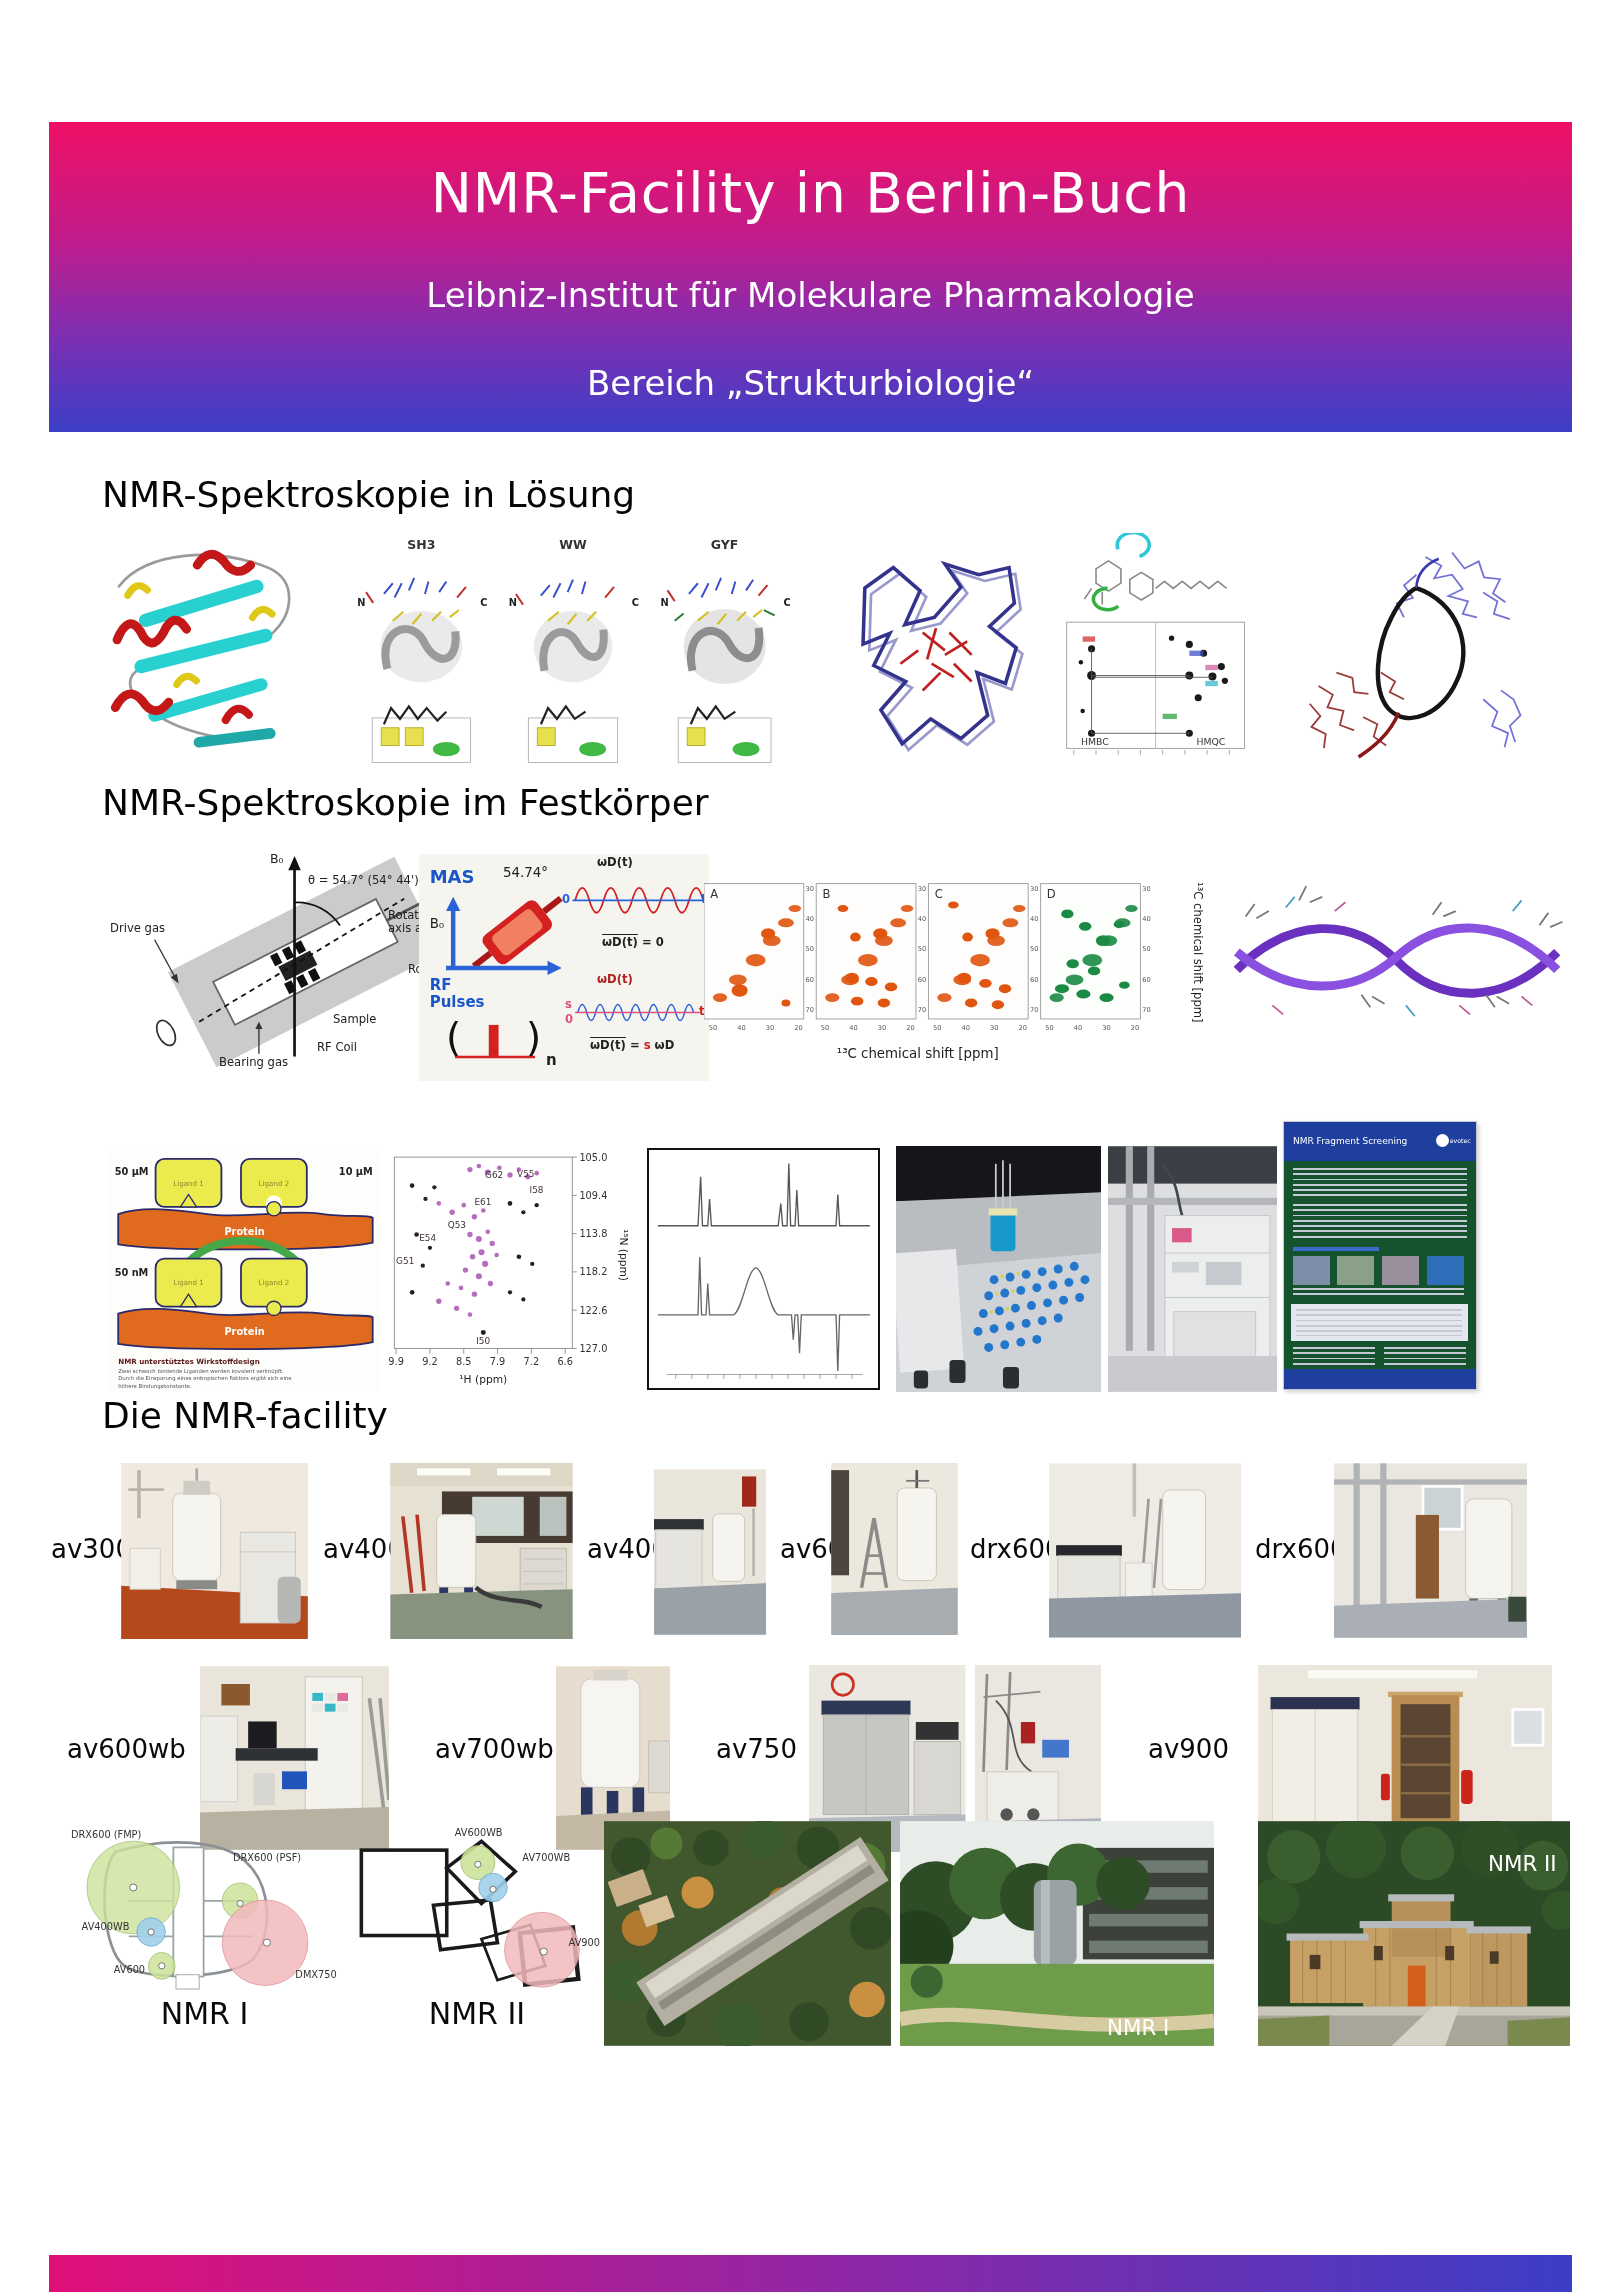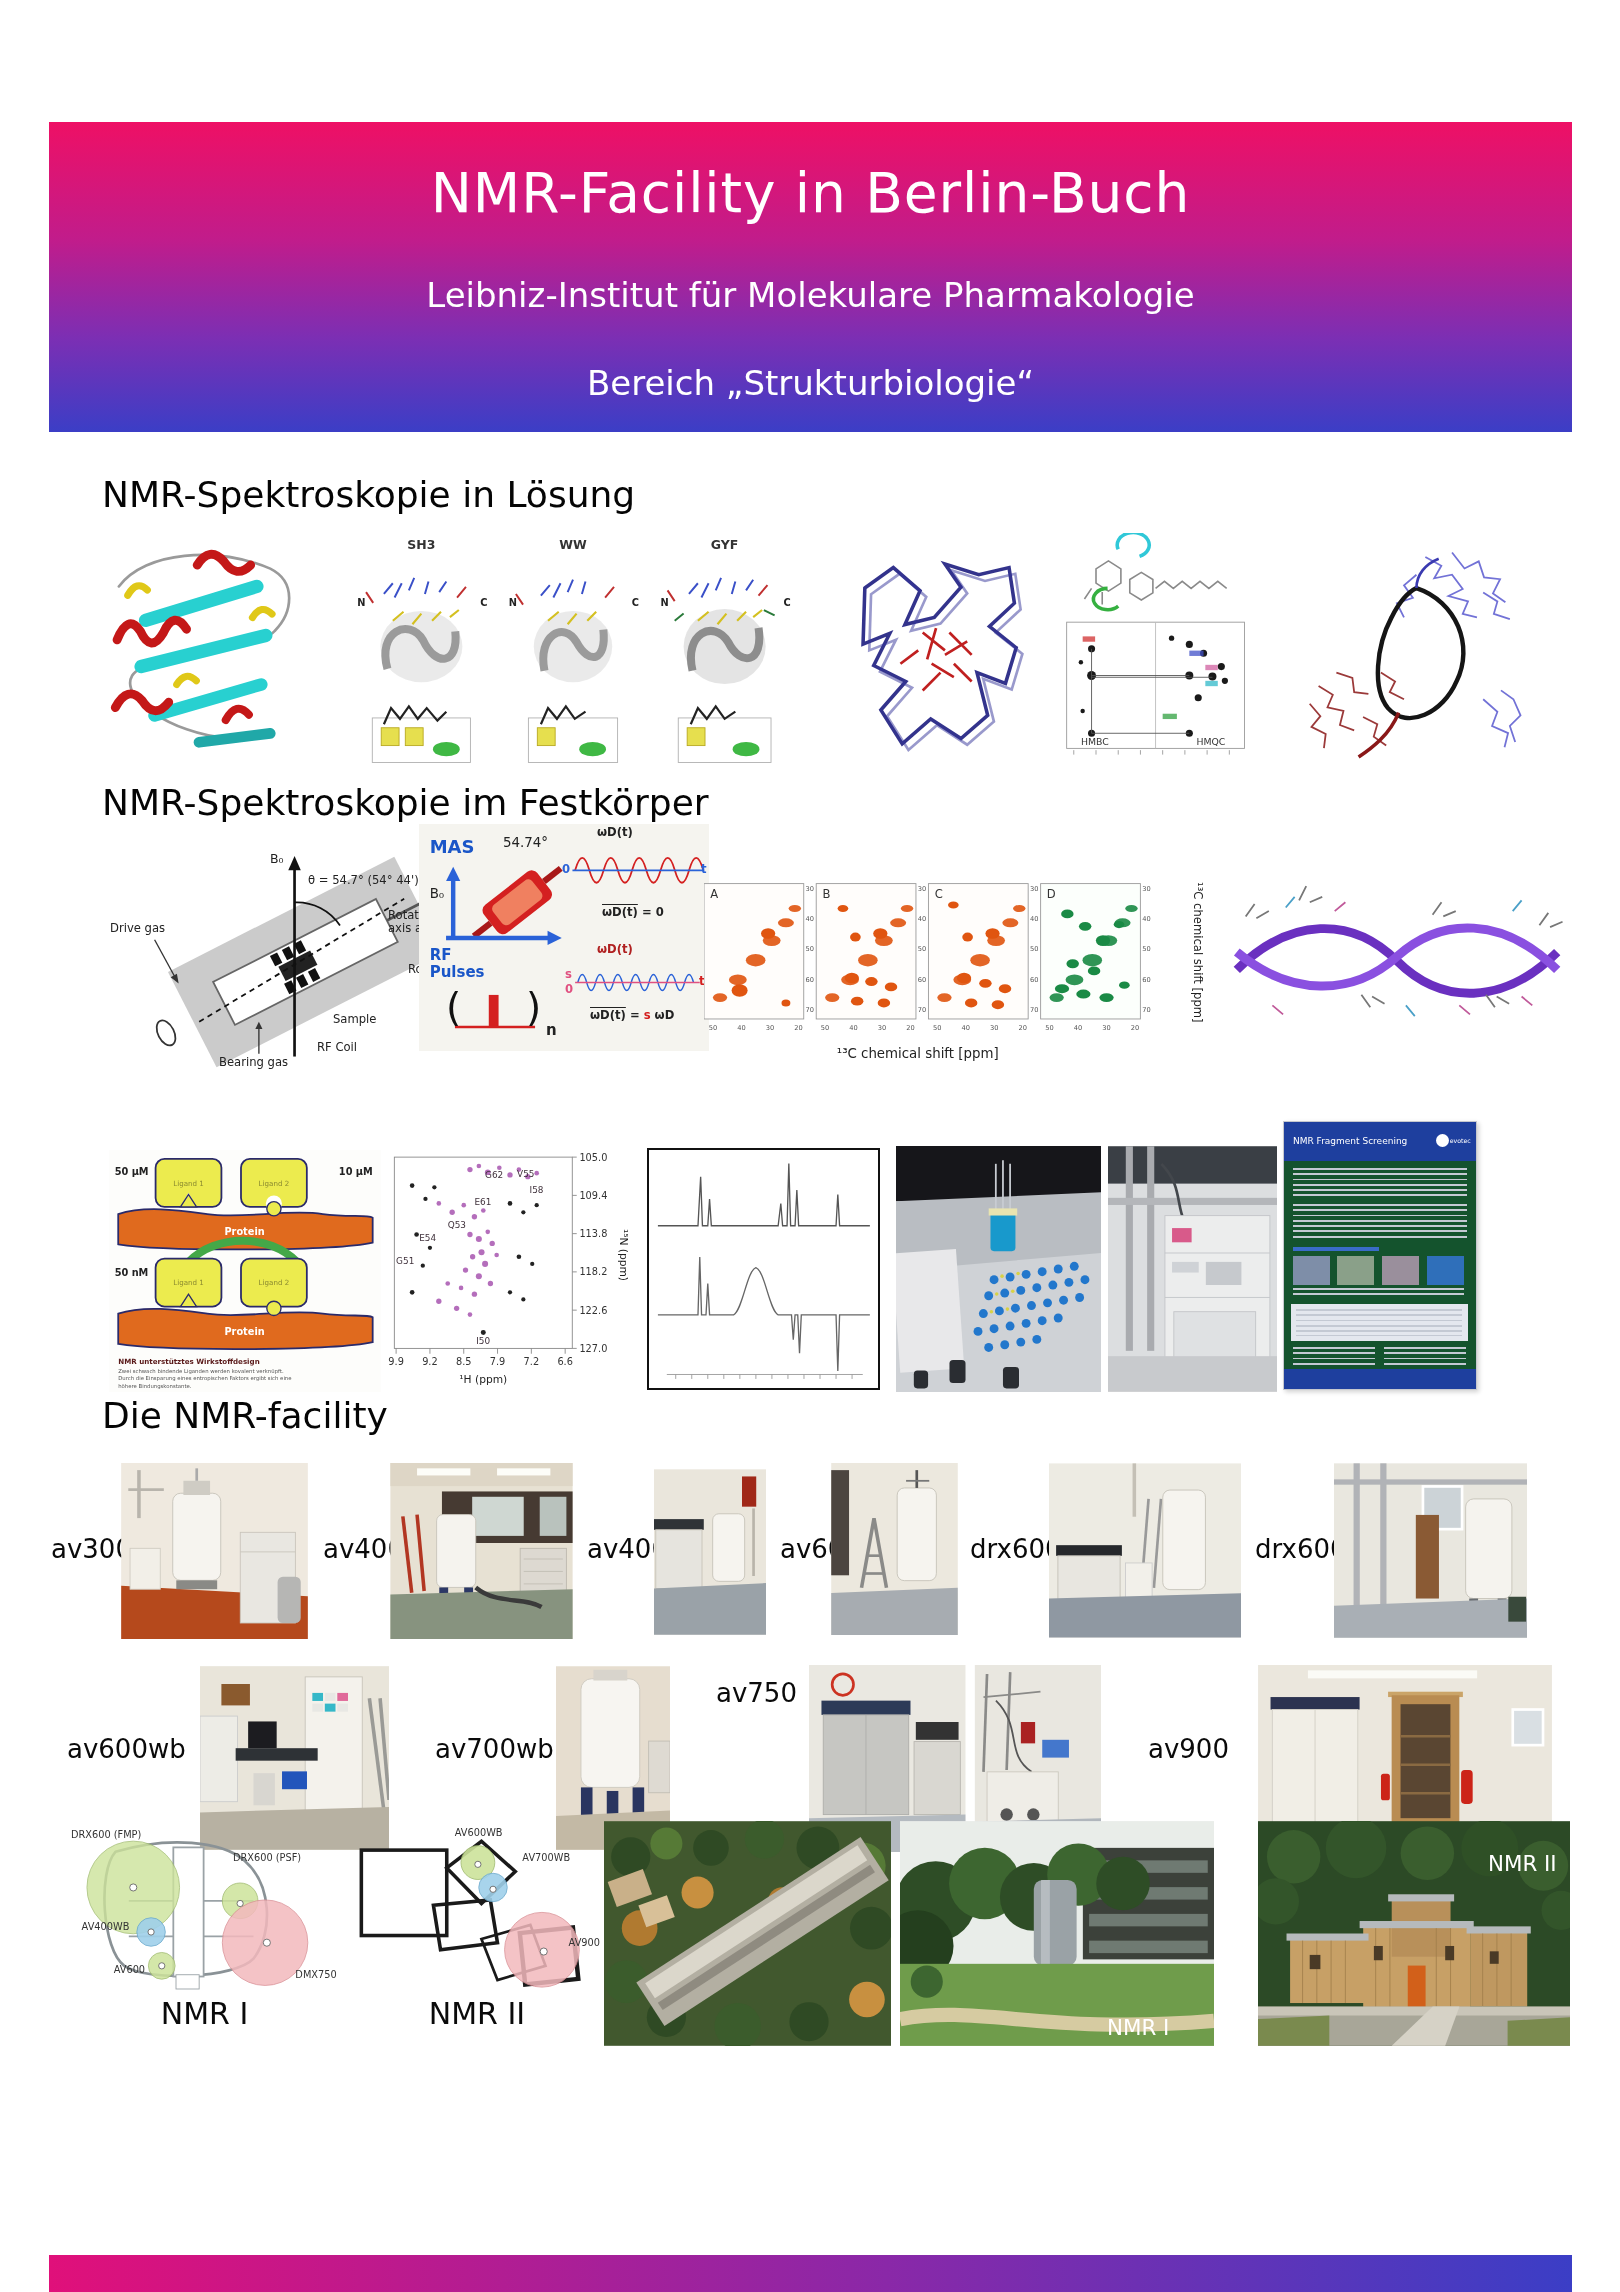--- a/index.html
+++ b/index.html
@@ -273,21 +273,21 @@
     <div class="mlab" style="left:176px;top:5.3px;font-size:12.5px">B₀</div>
     <div class="mlab" style="left:214px;top:27px">θ = 54.7° (54° 44')</div>
     <div class="mlab" style="left:16px;top:75px">Drive gas</div>
     <div class="mlab" style="left:294px;top:62px;width:112px">Rotation about this axis at 2-20 kHz</div>
     <div class="mlab" style="left:314px;top:116px">Rotor</div>
     <div class="mlab" style="left:239px;top:166px">Sample</div>
     <div class="mlab" style="left:223px;top:194px">RF Coil</div>
     <div class="mlab" style="left:125px;top:209px">Bearing gas</div>
   </div>
 
-  <div class="img" style="left:419px;top:824px;width:290px;height:227px;background:#f5f4ef">
+  <div class="img" style="left:419px;top:854px;width:290px;height:227px;background:#f5f4ef">
     <svg width="290" height="227" viewBox="0 0 325 255" style="position:absolute;left:0;top:0">
       <g transform="rotate(-38 110 88)">
         <rect x="72" y="68" width="76" height="40" rx="8" fill="#d42020"></rect>
         <rect x="82" y="74" width="56" height="28" rx="6" fill="#f08060"></rect>
         <line x1="48" y1="88" x2="72" y2="88" stroke="#a81818" stroke-width="7"></line>
         <line x1="148" y1="88" x2="172" y2="88" stroke="#a81818" stroke-width="7"></line>
       </g>
       <line x1="38" y1="128" x2="38" y2="58" stroke="#2a62d8" stroke-width="5"></line>
       <polygon points="38,48 30,64 46,64" fill="#2a62d8"></polygon>
       <line x1="30" y1="128" x2="150" y2="128" stroke="#2a62d8" stroke-width="5"></line>
@@ -837,21 +837,21 @@
       <rect x="28" y="14" width="66" height="122" rx="12" fill="#f7f5f1" stroke="#ccc8be"></rect>
       <rect x="42" y="4" width="38" height="12" fill="#d8d4cc"></rect>
       <rect x="28" y="136" width="13" height="48" fill="#2a3560"></rect>
       <rect x="57" y="140" width="13" height="48" fill="#2a3560"></rect>
       <rect x="86" y="136" width="13" height="48" fill="#2a3560"></rect>
       <rect x="104" y="84" width="24" height="58" fill="#dedad2" stroke="#c2beb4"></rect>
       <polygon points="0,168 128,162 128,206 0,206" fill="#c3b9a5"></polygon>
     </svg>
   </div>
 
-  <div class="flabel" style="left:716px;top:1678px">av750</div>
+  <div class="flabel" style="left:716px;top:1734px">av750</div>
   <div class="img" style="left:809px;top:1665px">
     <svg width="292" height="187" viewBox="0 0 328 210">
       <rect width="328" height="210" fill="#fff"></rect>
       <rect x="0" y="0" width="176" height="210" fill="#eae8e1"></rect>
       <rect x="14" y="40" width="100" height="16" fill="#2c3a58"></rect>
       <rect x="16" y="56" width="96" height="112" fill="#c6c6c2" stroke="#aeaeaa"></rect>
       <line x1="64" y1="56" x2="64" y2="168" stroke="#aeaeaa"></line>
       <circle cx="38" cy="22" r="12" stroke="#cc3322" stroke-width="3" fill="none"></circle>
       <rect x="120" y="64" width="48" height="20" fill="#333"></rect>
       <rect x="118" y="86" width="52" height="82" fill="#d9d7d1" stroke="#b8b6b0"></rect>

